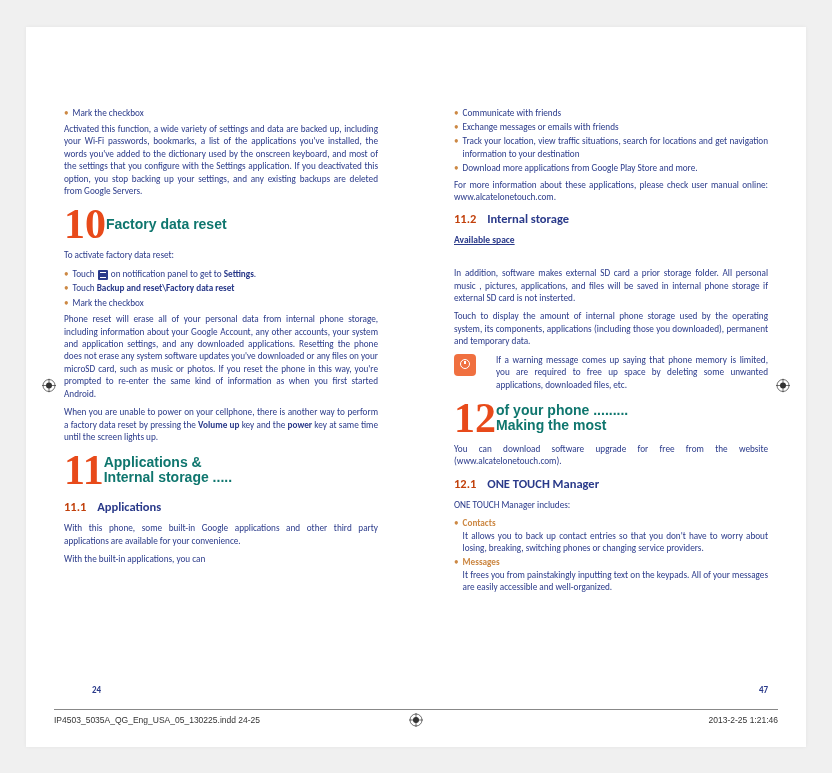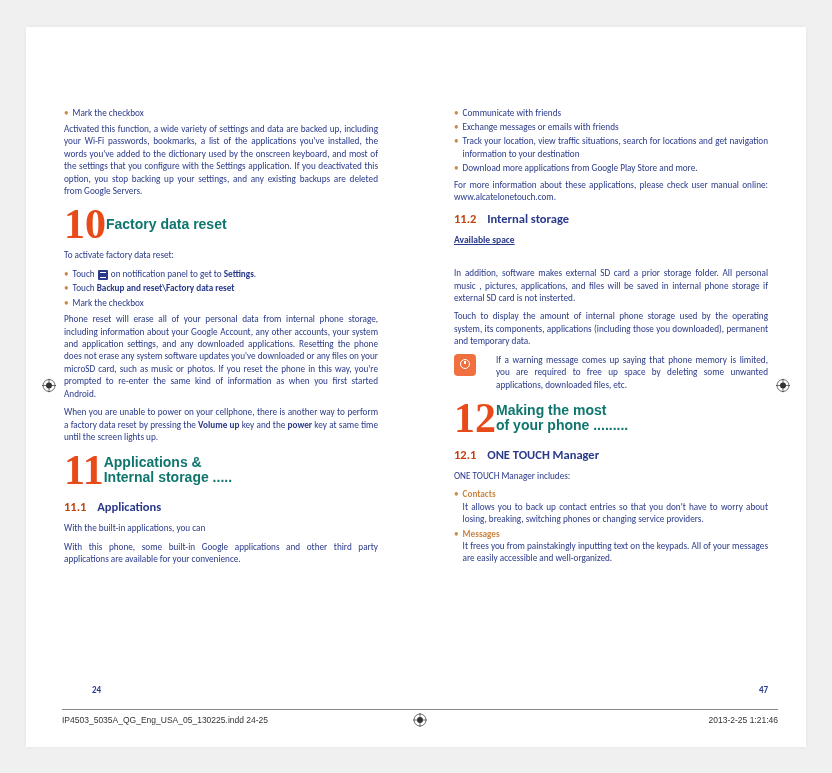--- a/index.html
+++ b/index.html
@@ -100,21 +100,21 @@
     top: 7px; left: 10px;
     width: 1.5px; height: 3px;
     background: #fff;
   }
   .warn-text { flex: 1; text-align: justify; }
   .page-num-left { position: absolute; bottom: 50px; left: 38px; font-size: 9px; font-weight: bold; color: #2a3a8a; margin-left: 28px; }
   .page-num-right { position: absolute; bottom: 50px; right: 38px; font-size: 9px; font-weight: bold; color: #2a3a8a; }
   .footer-line {
     position: absolute;
     bottom: 22px;
-    left: 36px;
+    left: 28px;
     right: 28px;
     border-top: 0.5px solid #888;
     padding-top: 5px;
     font-size: 8.5px;
     color: #333;
     font-family: Arial, sans-serif;
     display: flex;
     justify-content: space-between;
     align-items: center;
   }
@@ -216,22 +216,22 @@
       <div>
         <div class="chapter-title">Applications &amp;</div>
         <div class="chapter-title">Internal storage .....</div>
       </div>
     </div>
 
     <div class="sub-h">
       <span class="num">11.1</span>
       <span class="txt">Applications</span>
     </div>
+    <p>With this phone, some built-in Google applications and other third party applications are available for your convenience.</p>
     <p>With the built-in applications, you can</p>
-    <p>With this phone, some built-in Google applications and other third party applications are available for your convenience.</p>
 
     <div class="page-num-left">24</div>
   </div>
 
   <div class="col">
     <div class="bullet-list">
       <div class="bullet-item">
           <span class="bullet-dot">•</span>
           <span class="bullet-text">Communicate with friends</span>
         </div>
@@ -259,25 +259,26 @@
     <p>Touch to display the amount of internal phone storage used by the operating system, its components, applications (including those you downloaded), permanent and temporary data.</p>
 
     <div class="warn-row">
       <div class="warn-icon"></div>
       <div class="warn-text">If a warning message comes up saying that phone memory is limited, you are required to free up space by deleting some unwanted applications, downloaded files, etc.</div>
     </div>
 
     <div class="chapter-row">
       <span class="big-num">12</span>
       <div>
+        <div class="chapter-title">of your phone .........</div>
         <div class="chapter-title">Making the most</div>
-        <div class="chapter-title">of your phone .........</div>
-      </div>
-    </div>
-
+      </div>
+    </div>
+
+    <p>You can download software upgrade for free from the website (www.alcatelonetouch.com).</p>
 
     <div class="sub-h">
       <span class="num">12.1</span>
       <span class="txt">ONE TOUCH Manager</span>
     </div>
     <p>ONE TOUCH Manager includes:</p>
 
     <div class="bullet-list">
       <div class="bullet-item">
         <span class="bullet-dot">•</span>

